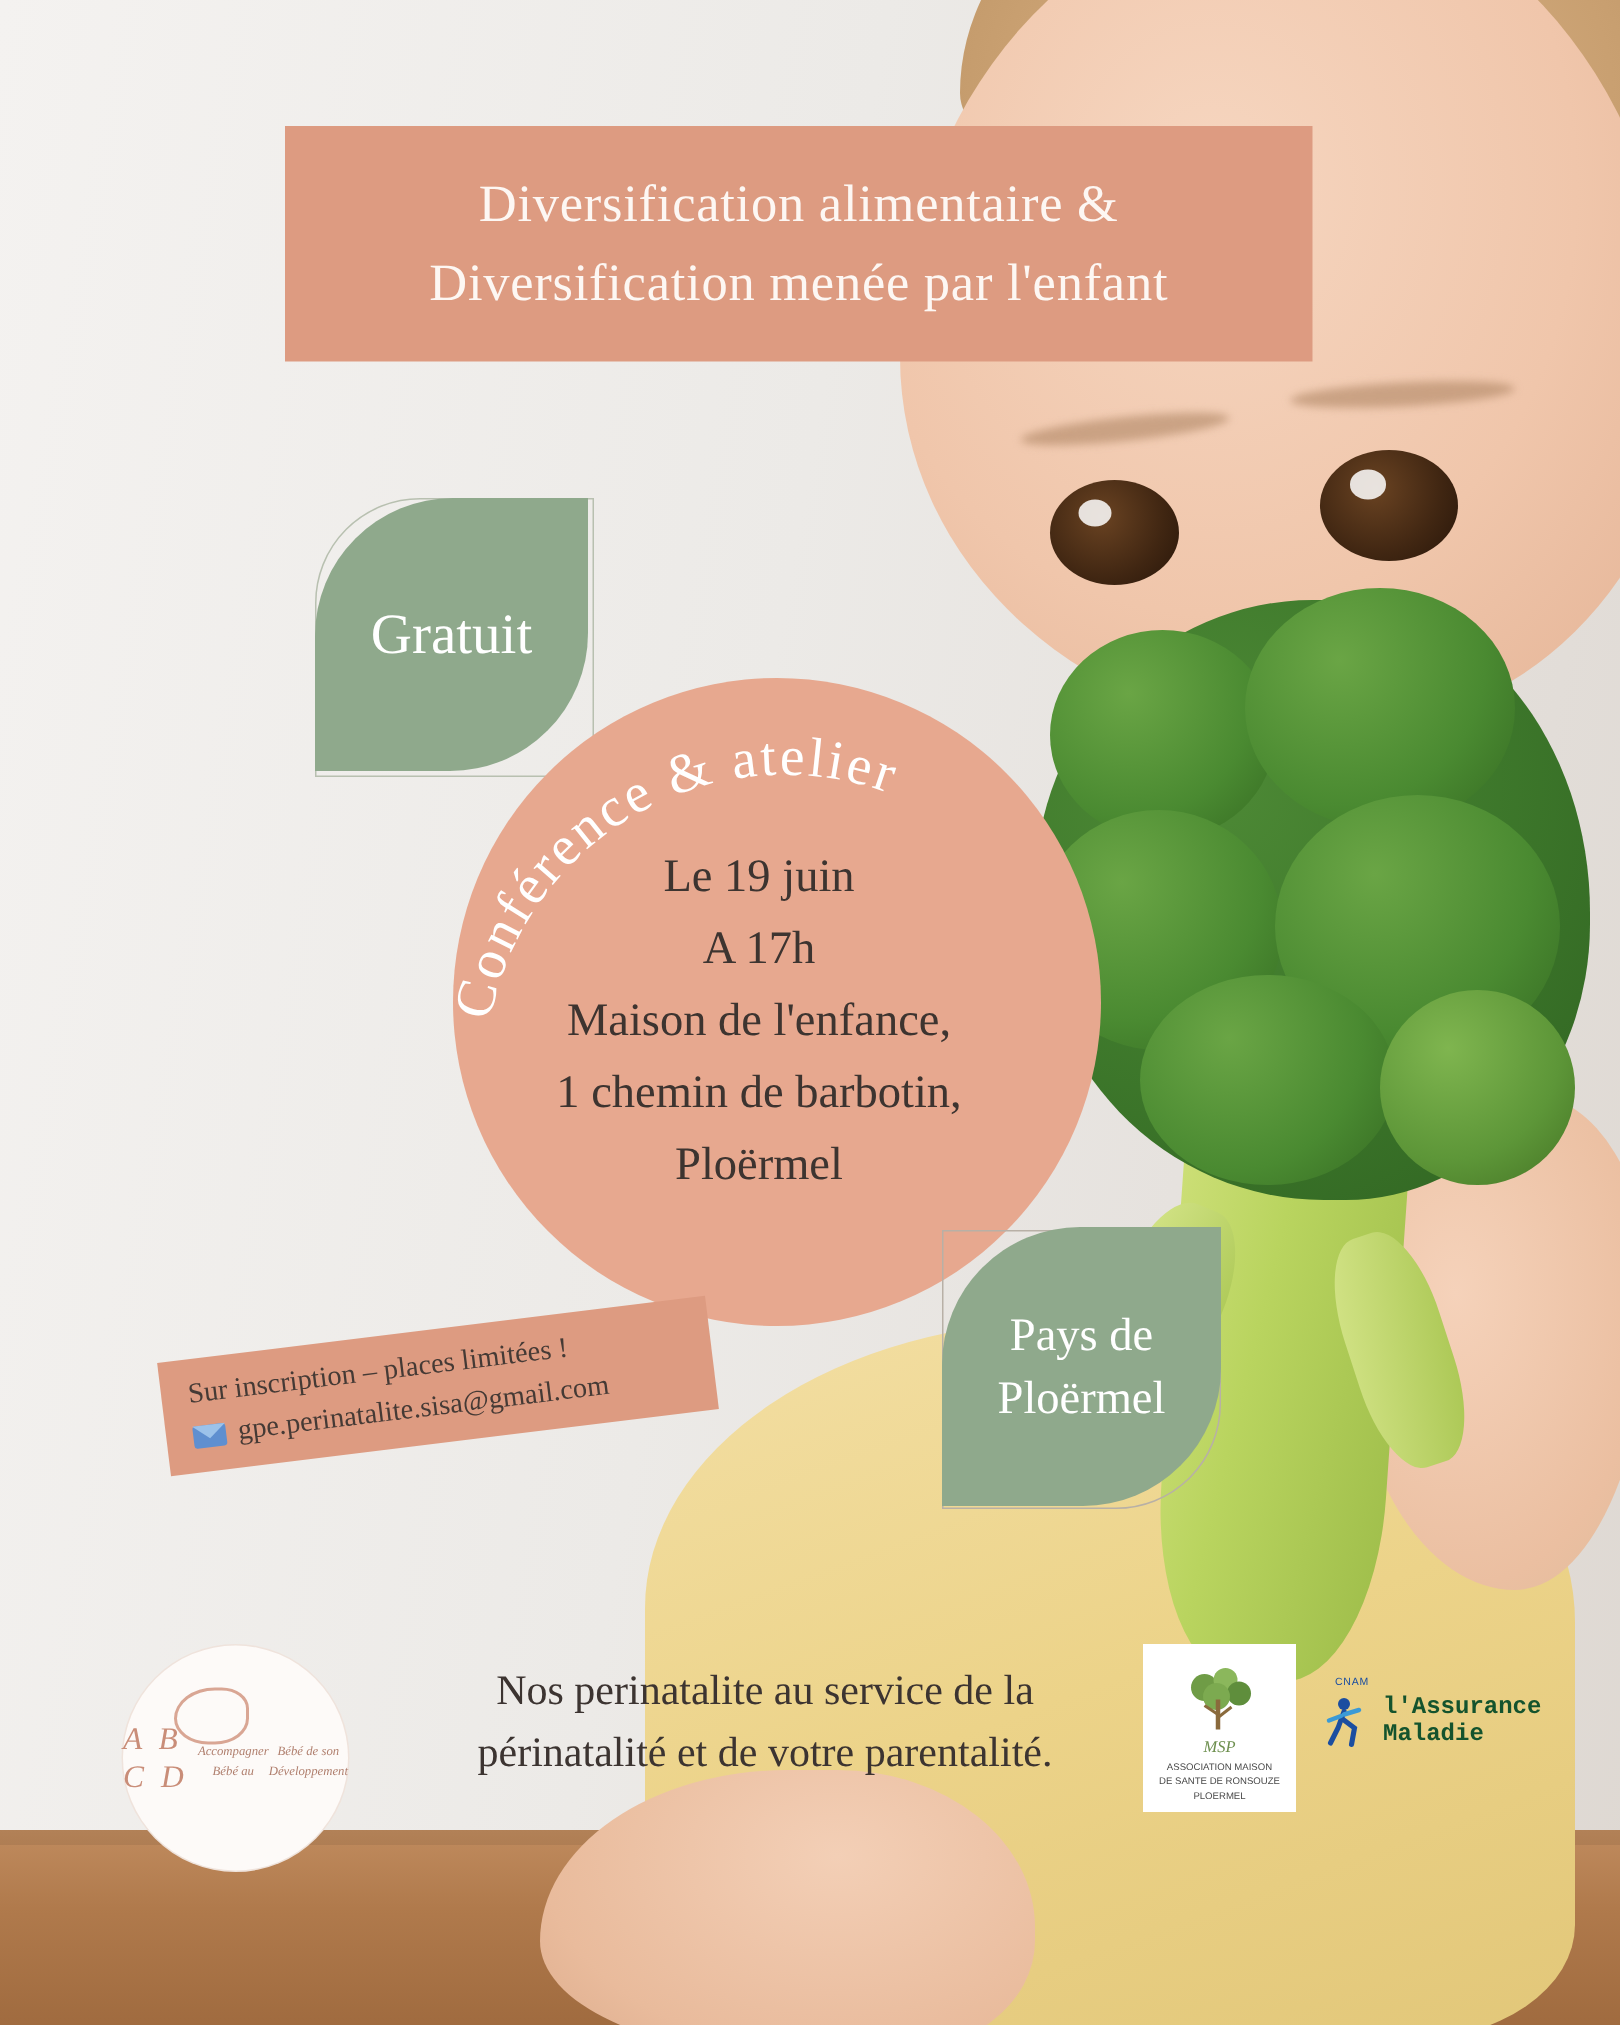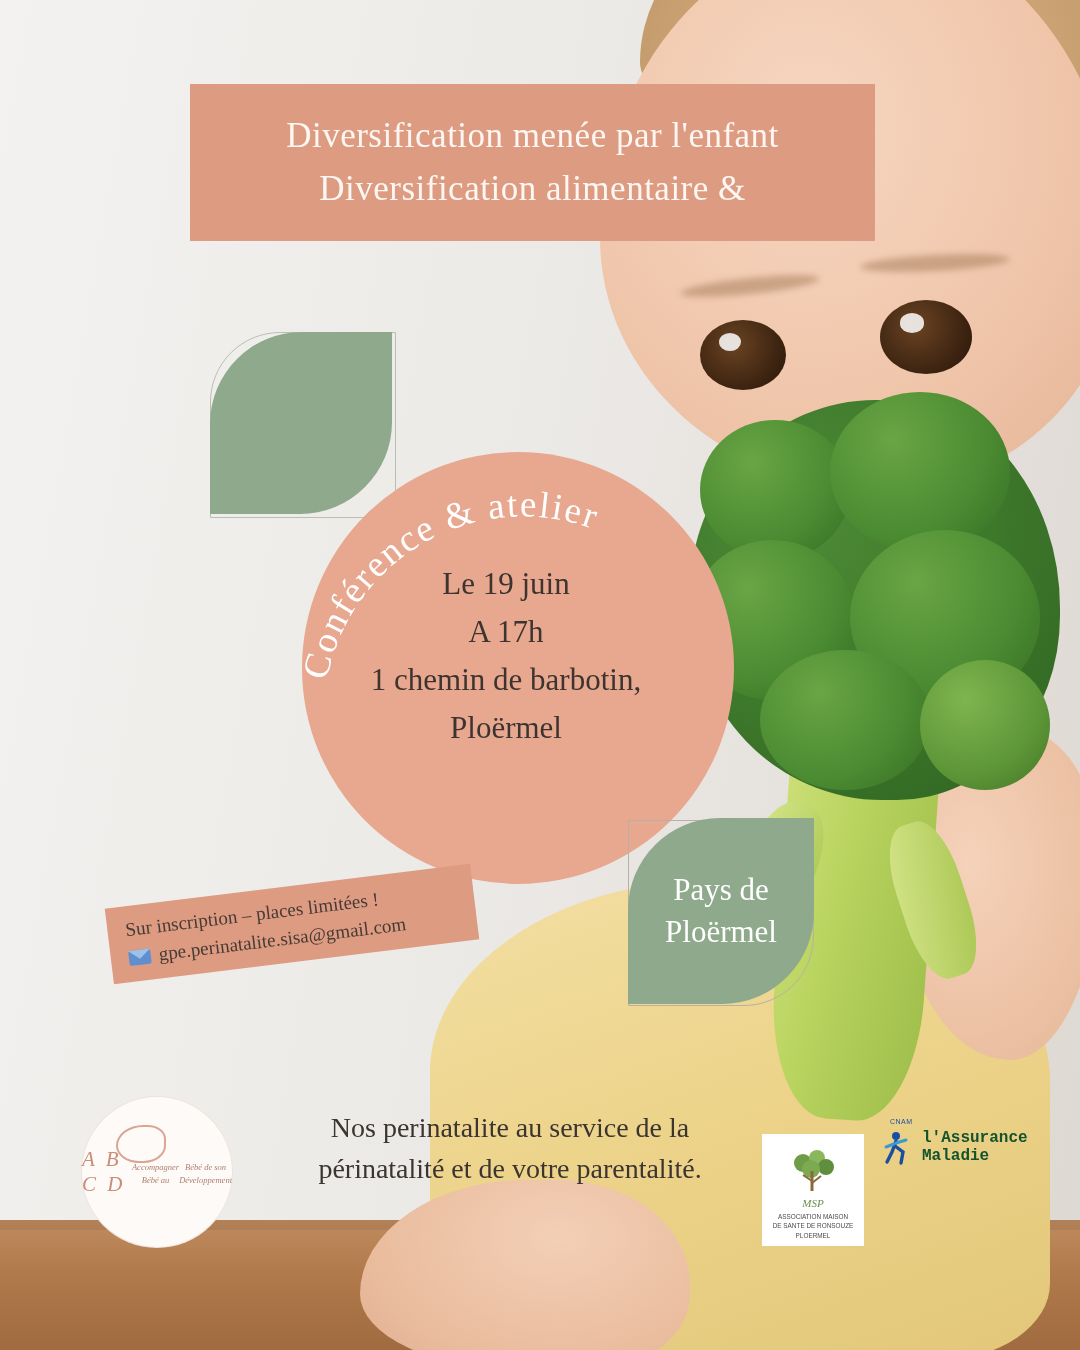--- a/index.html
+++ b/index.html
@@ -197,21 +197,21 @@
     font-size:8.5px;color:#b07f6e;text-align:center;line-height:1.5;margin-top:4px;font-style:italic;
   }
   .logo-abcd .mark{
     position:absolute;left:34px;top:28px;width:46px;height:34px;
     border:2px solid #d9a694;border-radius:60% 40% 50% 50%;
   }
 
   .logo-msp{
     position:absolute;left:762px;top:1096px;width:102px;height:112px;
     background:#ffffff;display:flex;flex-direction:column;align-items:center;justify-content:flex-end;
-    padding-bottom:6px;box-sizing:border-box;margin-top:38px;
+    padding-bottom:6px;box-sizing:border-box;
   }
   .logo-msp .tree{
     width:52px;height:46px;margin-bottom:2px;
   }
   .logo-msp .msp-script{font-size:11px;color:#6d8f4e;margin-bottom:3px;font-style:italic;}
   .logo-msp .msp-txt{font-size:6.4px;color:#4a4a4a;text-align:center;line-height:1.45;font-family:"Liberation Sans",sans-serif;}
 
   .logo-am{
     position:absolute;left:878px;top:1118px;width:148px;height:70px;
   }
@@ -248,39 +248,41 @@
   <div class="broccoli-branch b2"></div>
   <div class="broccoli-head"></div>
   <div class="floret f1"></div>
   <div class="floret f2"></div>
   <div class="floret f3"></div>
   <div class="floret f4"></div>
   <div class="floret f5"></div>
   <div class="floret f6"></div>
 
   <div class="title-band">
+    <div class="line">Diversification alimentaire &amp;</div>
     <div class="line">Diversification menée par l'enfant</div>
-    <div class="line">Diversification alimentaire &amp;</div>
   </div>
 
   <div class="gratuit-outline"></div>
   <div class="gratuit-leaf"></div>
+  <div class="gratuit-label">Gratuit</div>
 
   <div class="circle"></div>
   <svg class="circle-arc" viewBox="0 0 432 432">
     <defs>
       <path id="arcpath" d="M 22,250 A 200,200 0 0 1 405,185"></path>
     </defs>
     <text>
       <textPath href="#arcpath" startOffset="4%">Conférence &amp; atelier</textPath>
     </text>
   </svg>
   <div class="circle-text">
     <div>Le 19 juin</div>
     <div>A 17h</div>
+    <div>Maison de l'enfance,</div>
     <div>1 chemin de barbotin,</div>
     <div>Ploërmel</div>
   </div>
 
   <div class="ribbon">
     <div class="ribbon-inner">
       <div>Sur inscription – places limitées !</div>
       <div class="mailline">
         <span class="env"></span>
         <span>gpe.perinatalite.sisa@gmail.com</span>

